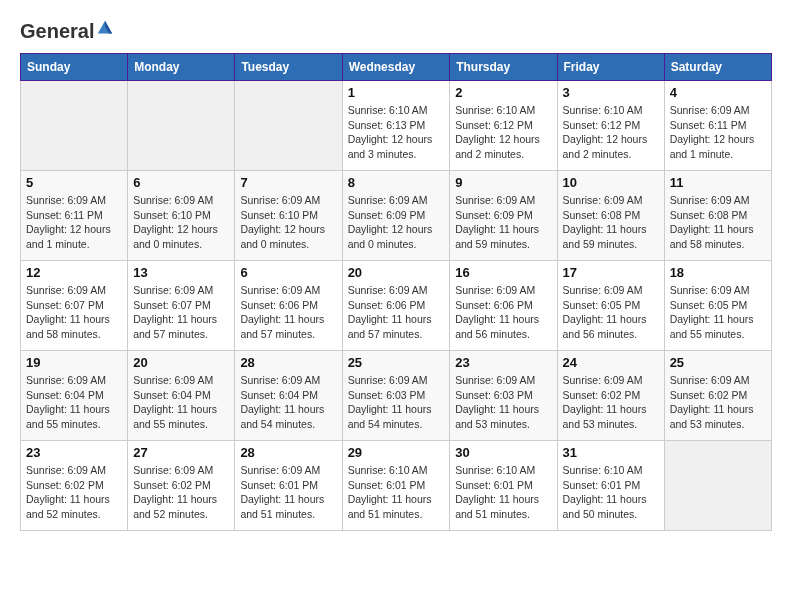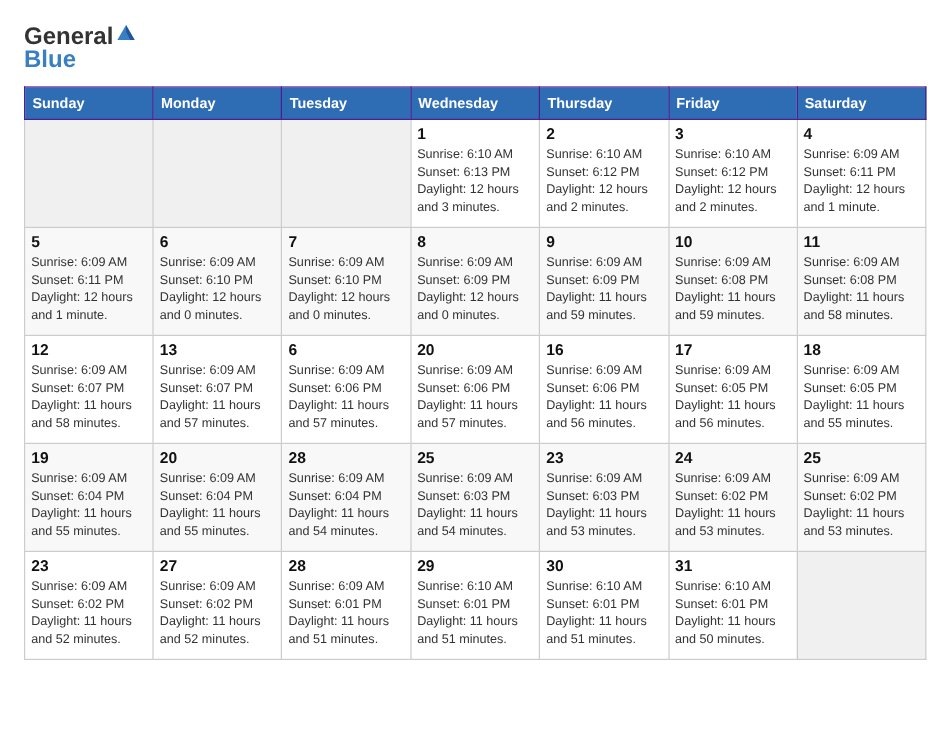--- a/index.html
+++ b/index.html
@@ -86,21 +86,20 @@
 <div class="header">
   <div class="logo">
     <div>
       <div style="display:flex;align-items:center;">
         <span class="logo-general" style="font-size:20px;font-weight:bold;">General</span>
         <svg class="logo-icon" viewBox="0 0 20 20">
           <polygon points="2,16 10,2 18,16" fill="#3a7fc1"></polygon>
           <polygon points="10,2 18,16 14,16 10,8" fill="#2255a0"></polygon>
         </svg>
       </div>
-      <div class="logo-blue" style="font-size:20px;font-weight:bold;margin-top:-4px;">Blue</div>
     </div>
   </div>
   <div class="title-block">
     <div class="month-title"></div>
     <div class="location"></div>
   </div>
 </div>
 
 <table>
   <thead>

